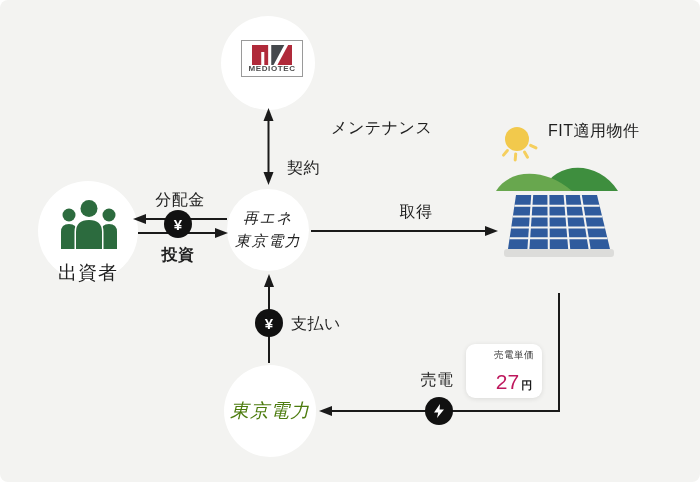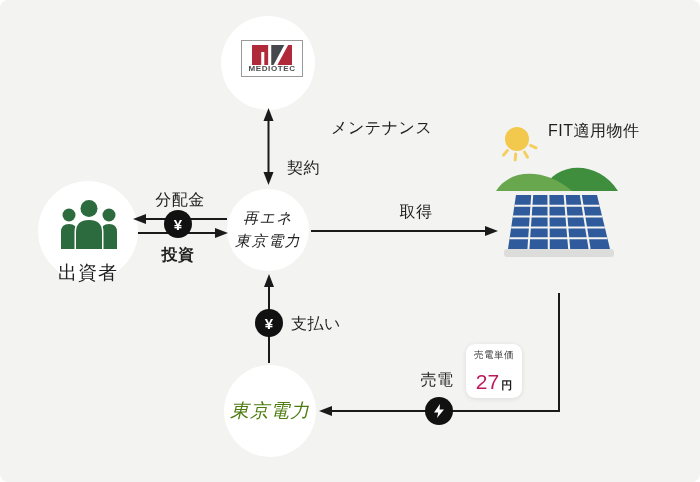--- a/index.html
+++ b/index.html
@@ -21,21 +21,21 @@
   .arrows{position:absolute;left:0;top:0;}
   .logo-box{
     position:absolute;left:241px;top:40px;width:62px;height:37px;background:#ffffff;
     border:1px solid #9a9a9a;box-sizing:border-box;display:flex;flex-direction:column;
     align-items:center;justify-content:space-between;padding:4px 0 3px 0;
   }
   .logo-text{font-size:8px;font-weight:bold;color:#4d4d4d;letter-spacing:0.6px;line-height:8px;}
   .price-card{
     position:absolute;left:466px;top:344px;width:56px;height:54px;background:#ffffff;border-radius:9px;
     box-shadow:0 1px 5px rgba(0,0,0,0.10);display:flex;flex-direction:column;align-items:center;
-    justify-content:center;gap:8px;
+    justify-content:center;gap:8px;padding-left:20px;
   }
   .price-title{font-size:9.5px;color:#333;letter-spacing:0.5px;}
   .price-row{display:flex;align-items:baseline;gap:2px;}
   .price-value{font-size:21px;color:#be185d;}
   .price-unit{font-size:11px;font-weight:bold;color:#1a1a1a;}
   svg{display:block;}
 </style>
 </head>
 <body>
 

